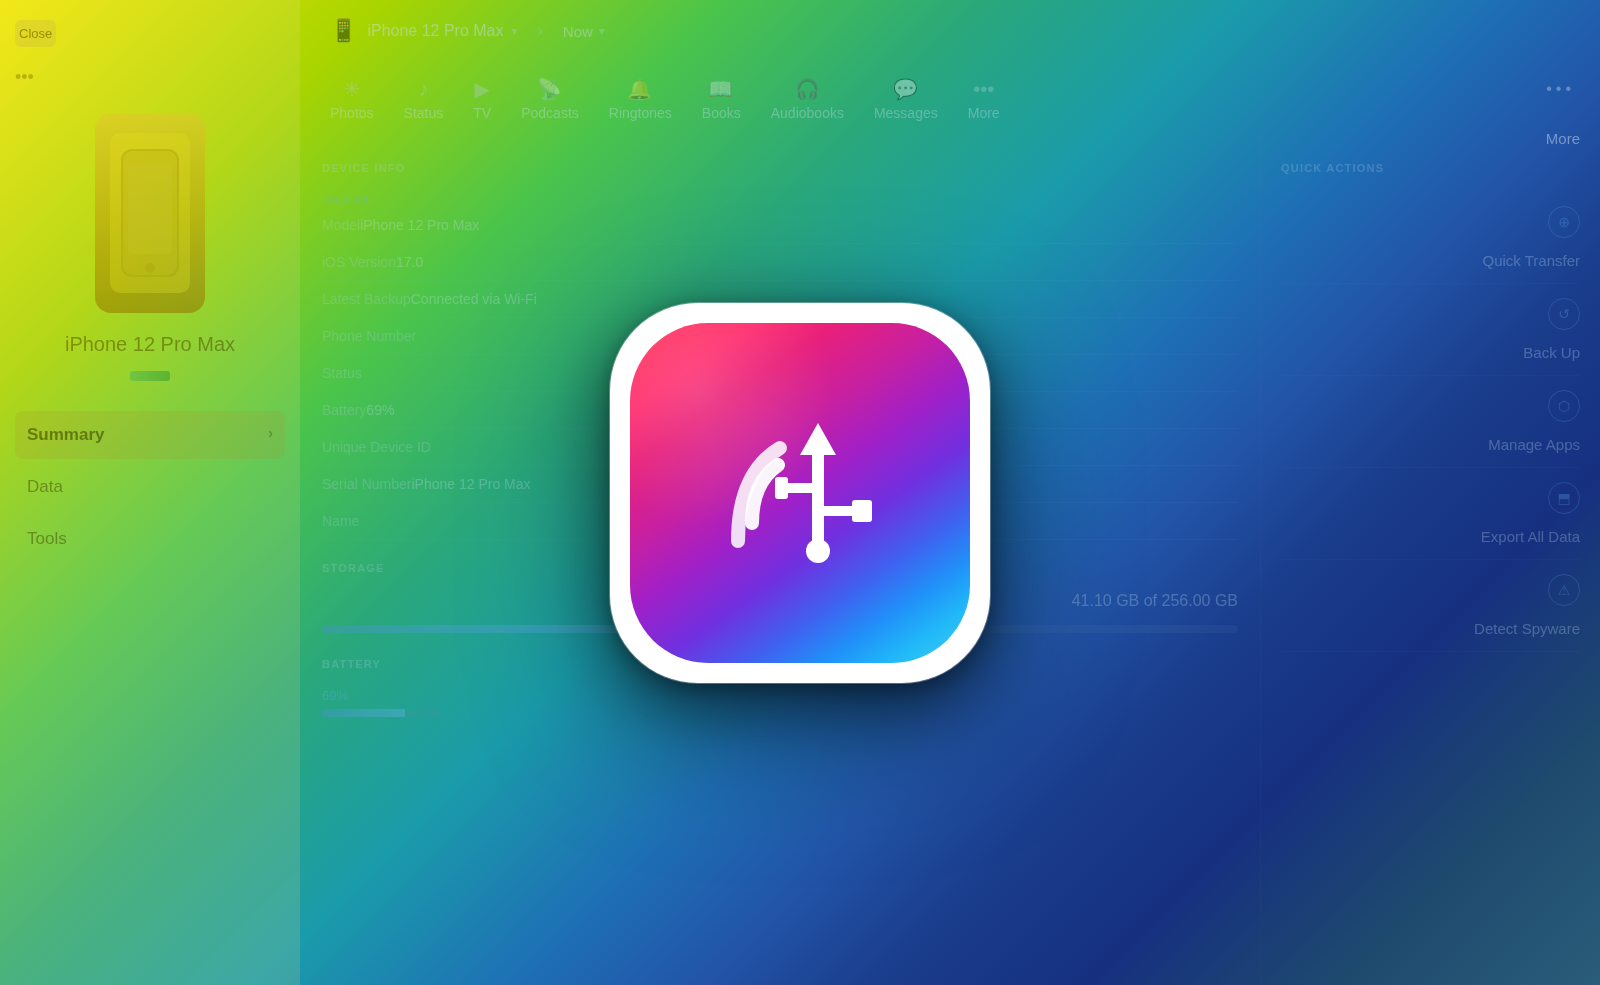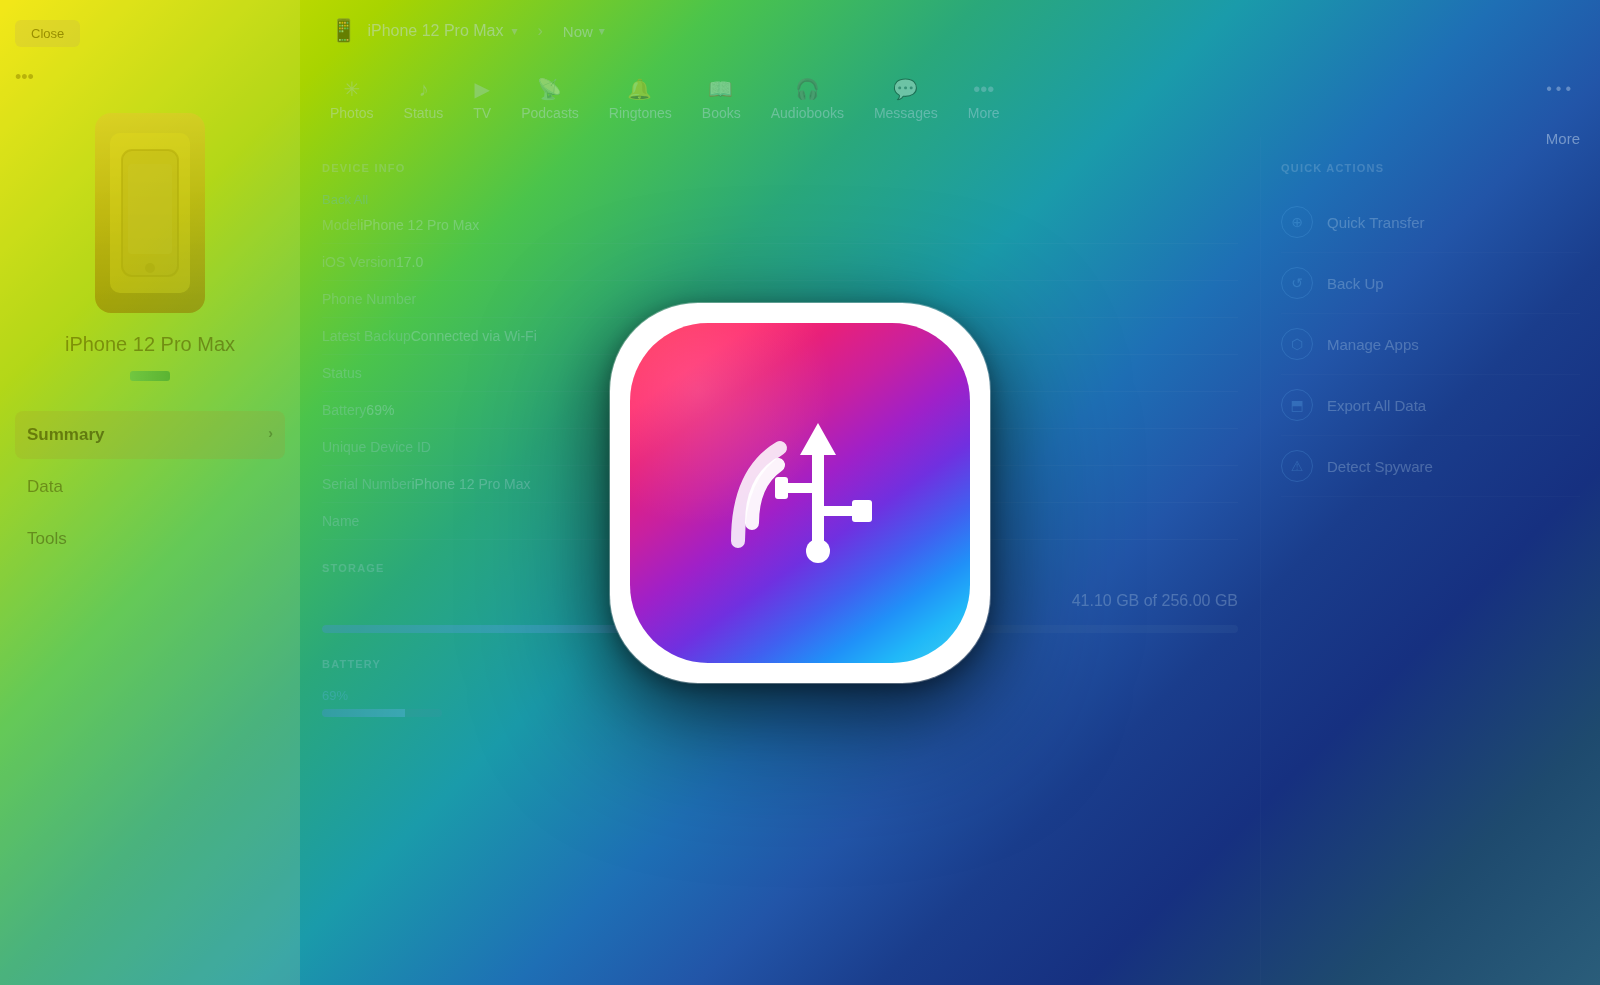--- a/index.html
+++ b/index.html
@@ -48,21 +48,21 @@
       background: rgba(240, 230, 150, 0.3);
       width: 100%;
       height: 100%;
       padding: 20px 15px;
       backdrop-filter: blur(2px);
     }
 
     .close-btn {
       background: rgba(200,180,100,0.5);
       border-radius: 6px;
-      padding: 6px 16px;
+      padding: 6px 4px;
       color: #5a4a00;
       font-size: 13px;
       display: inline-block;
       margin-bottom: 20px;
     }
 
     .three-dots-left {
       color: rgba(100,80,0,0.6);
       font-size: 18px;
       margin-bottom: 25px;
@@ -286,24 +286,25 @@
 
     
     .quick-actions-panel {
       width: 340px;
       padding: 25px 20px;
       border-left: 1px solid rgba(150,180,210,0.1);
     }
 
     .quick-action-item {
       display: flex;
-      align-items: center;
+      align-items: flex-end;
       gap: 14px;
       padding: 14px 0;
       border-bottom: 1px solid rgba(150,180,210,0.1);
+      flex-direction: column;
     }
 
     .qa-icon {
       width: 32px;
       height: 32px;
       border-radius: 50%;
       border: 1.5px solid rgba(100,180,240,0.6);
       display: flex;
       align-items: center;
       justify-content: center;
@@ -529,26 +530,26 @@
 
     <div class="info-row">
       <span class="info-label">Model</span>
       <span class="info-value">iPhone 12 Pro Max</span>
     </div>
     <div class="info-row">
       <span class="info-label">iOS Version</span>
       <span class="info-value">17.0</span>
     </div>
     <div class="info-row">
+      <span class="info-label">Latest Backup</span>
+      <span class="info-value">Connected via Wi-Fi</span>
+    </div>
+    <div class="info-row">
       <span class="info-label">Phone Number</span>
       <span class="info-value"></span>
-    </div>
-    <div class="info-row">
-      <span class="info-label">Latest Backup</span>
-      <span class="info-value">Connected via Wi-Fi</span>
     </div>
     <div class="info-row">
       <span class="info-label">Status</span>
       <span class="info-value"></span>
     </div>
     <div class="info-row">
       <span class="info-label">Battery</span>
       <span class="info-value">69%</span>
     </div>
     <div class="info-row">

